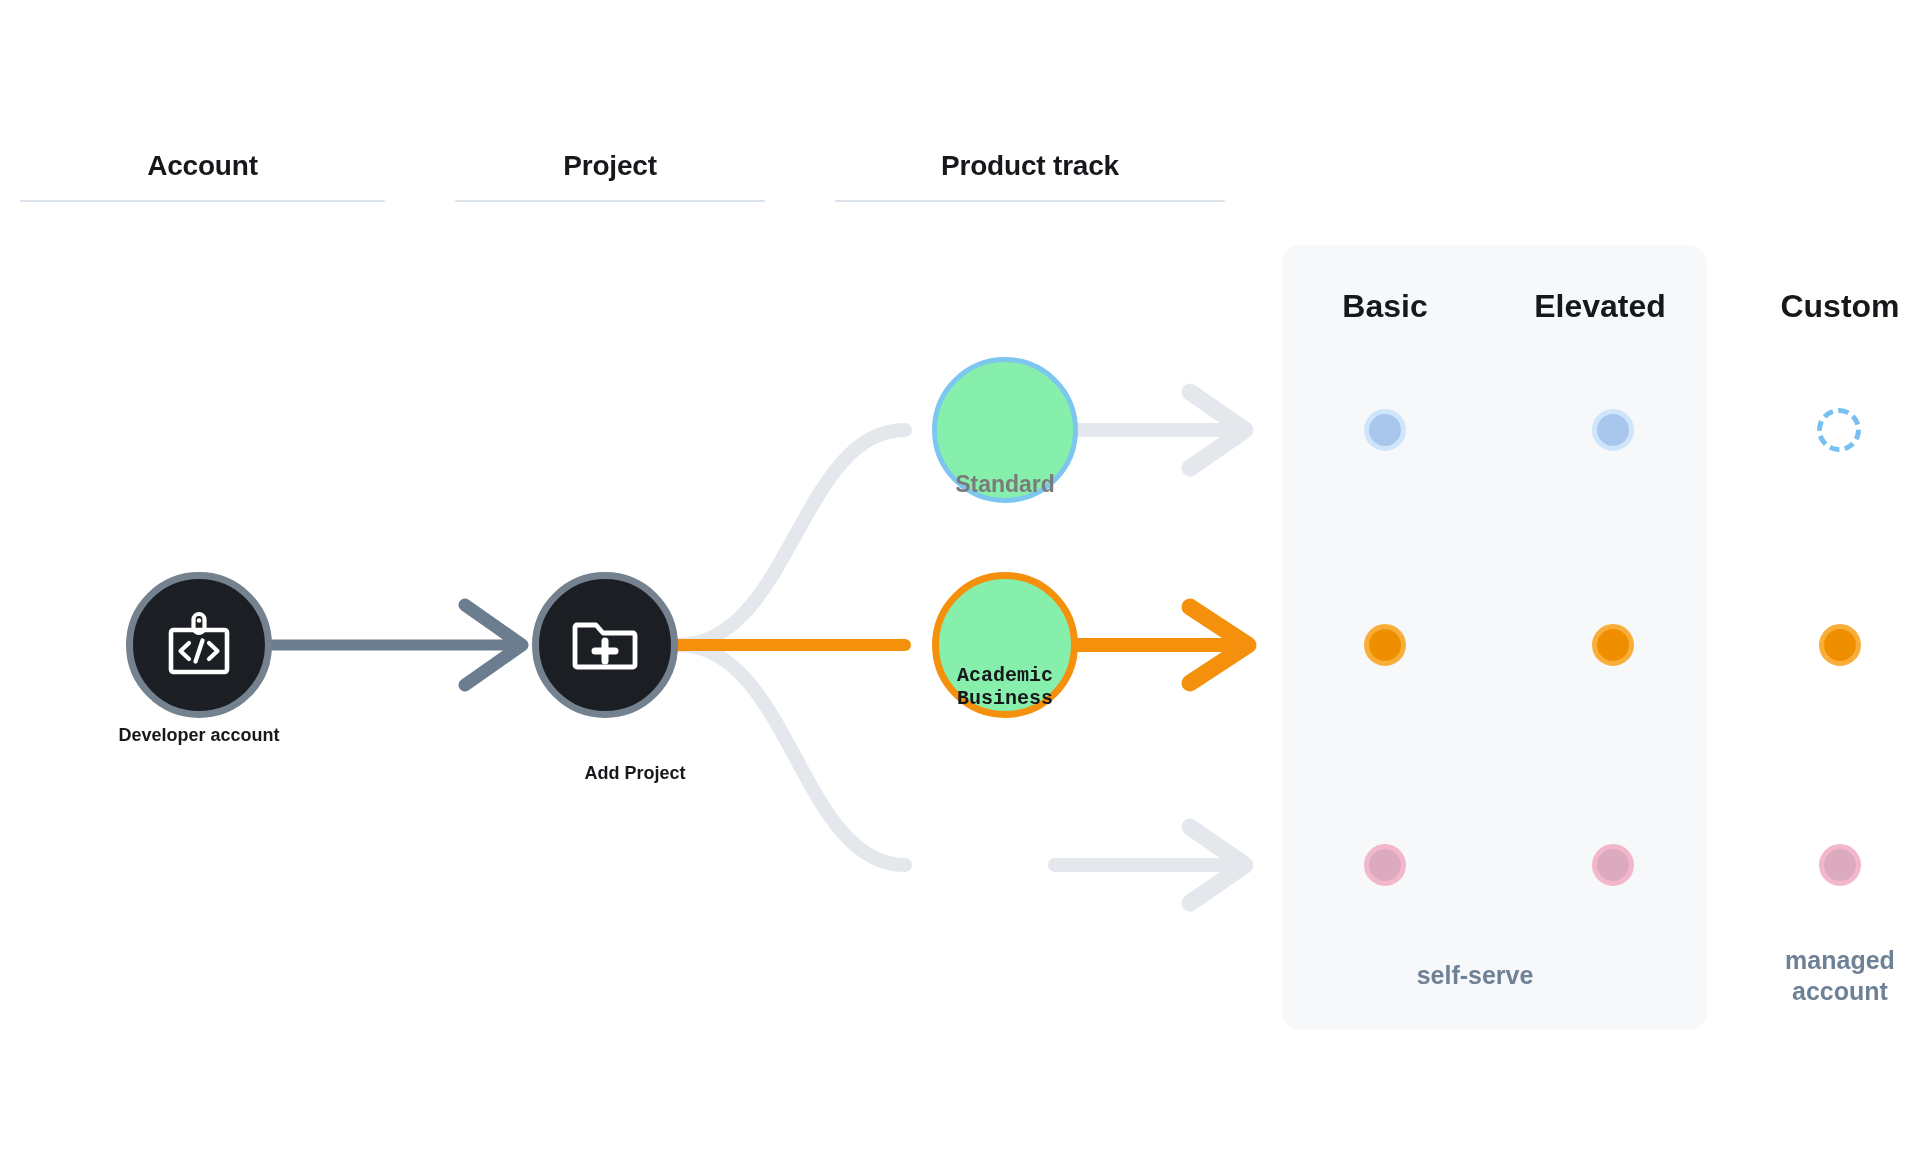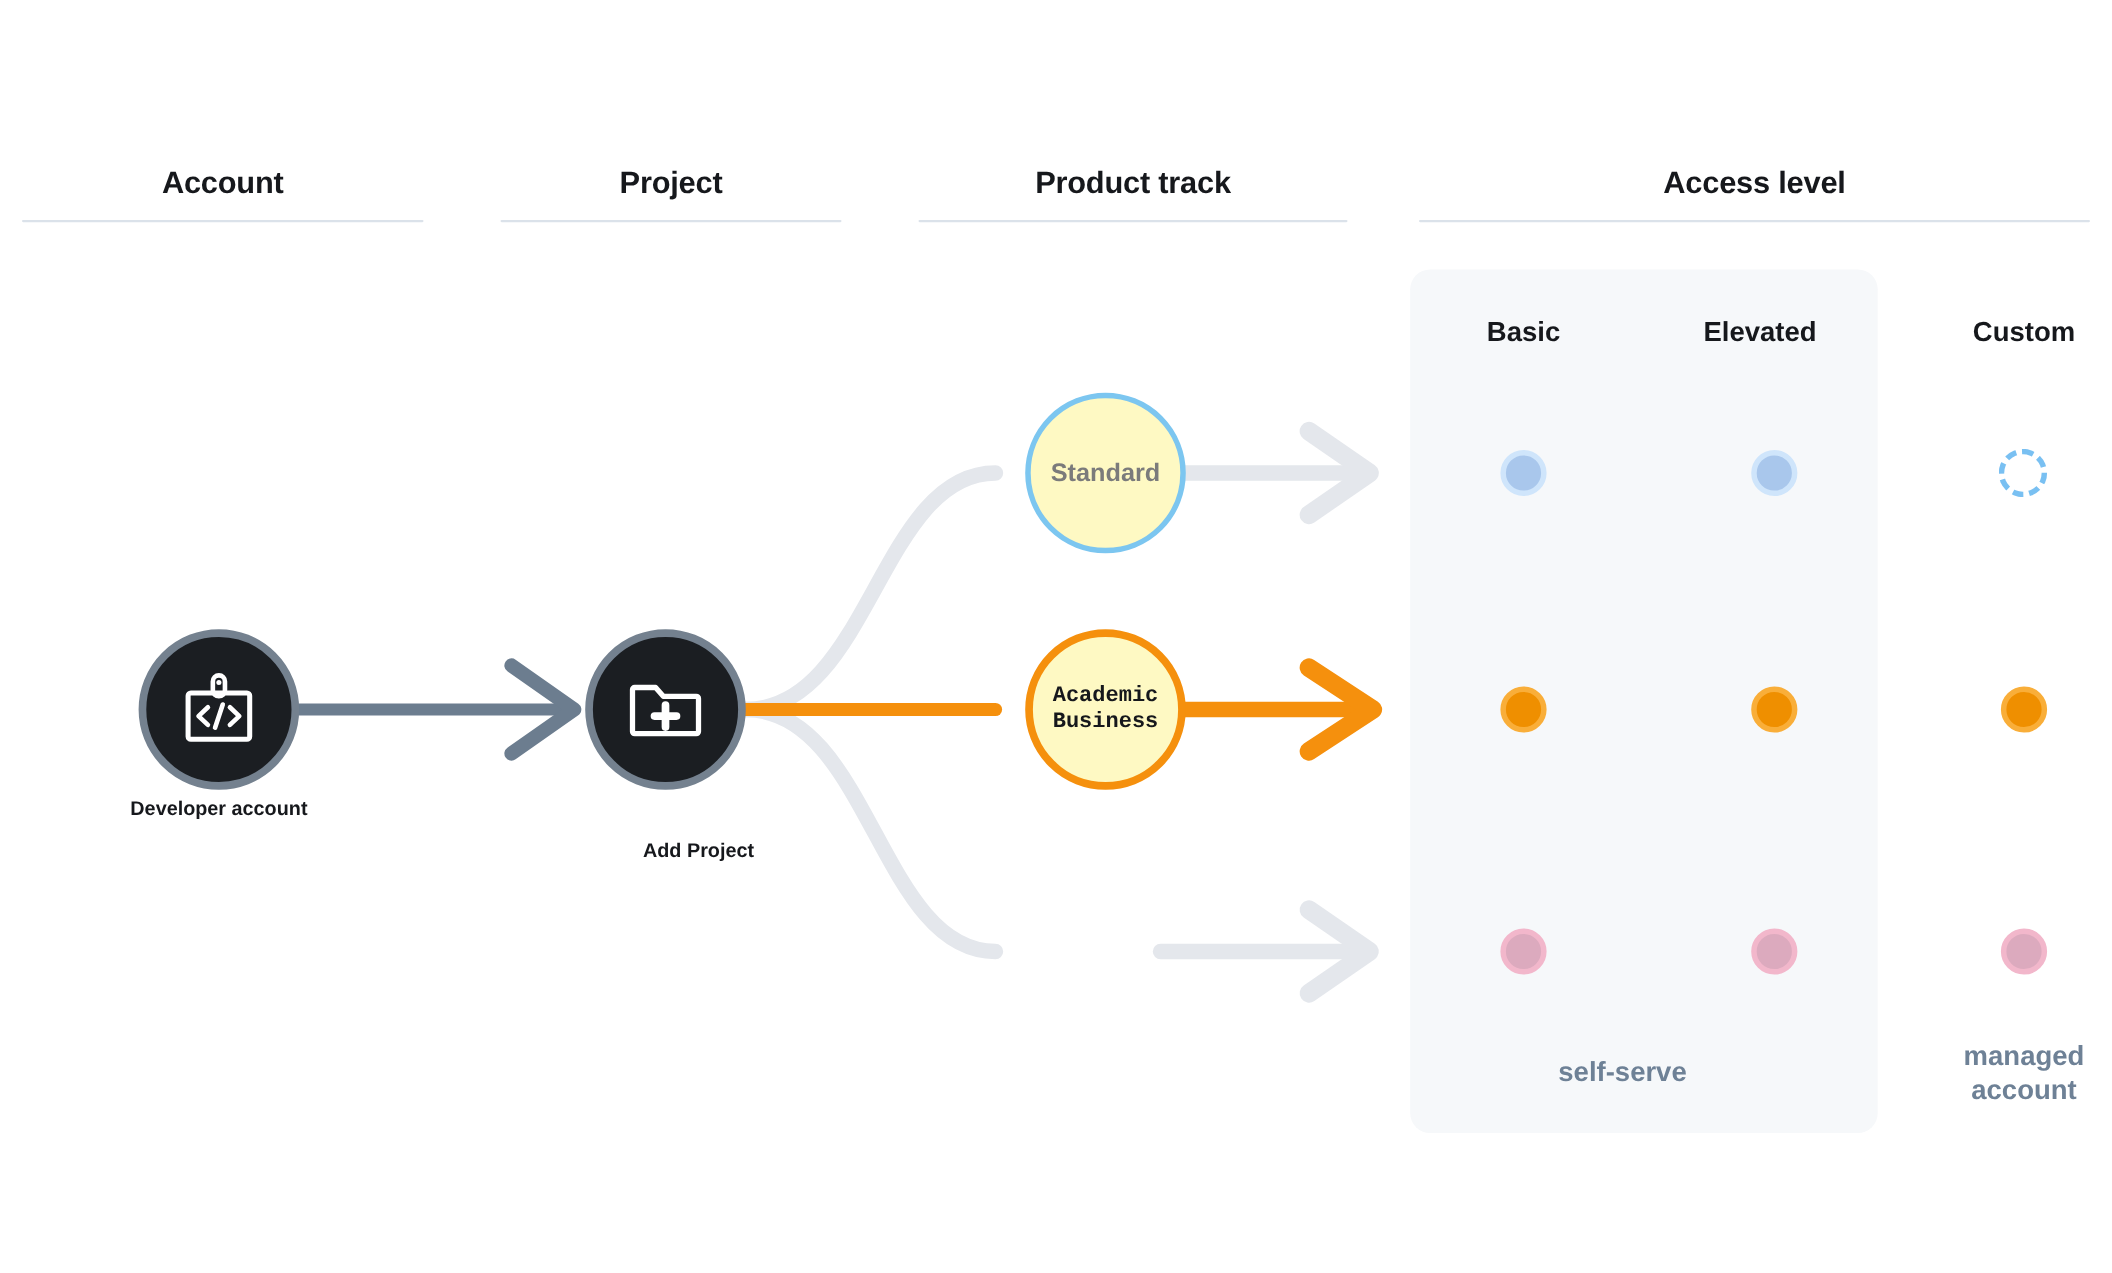--- a/index.html
+++ b/index.html
@@ -54,21 +54,21 @@
     width: 425px;
     height: 785px;
     background: #f6f8fa;
     border-radius: 18px;
   }
 
   
   .acc-col-label {
     position: absolute;
     top: 288px;
-    font-size: 25px;
+    font-size: 32px;
     font-weight: bold;
     color: #16181c;
     text-align: center;
     white-space: nowrap;
   }
   #acc-label-basic    { left: 1285px; width: 200px; }
   #acc-label-elevated { left: 1500px; width: 200px; }
   #acc-label-custom   { left: 1740px; width: 200px; }
 
   
@@ -89,24 +89,24 @@
     width: 44px;
     height: 44px;
   }
 
   
   .track-node {
     position: absolute;
     width: 146px;
     height: 146px;
     border-radius: 50%;
-    background: #fef9c3;
+    background: #86efac;
     box-sizing: border-box;
     display: flex;
-    align-items: center;
+    align-items: flex-end;
     justify-content: center;
     text-align: center;
     line-height: 1.18;
   }
   .track-node .lbl {
     font-size: 23px;
     font-weight: bold;
     padding: 0 6px;
   }
   #node-standard { border: 5px solid #7cc6f0; }
@@ -172,24 +172,20 @@
   <div class="col-head" id="head-project">
     <div class="title">Project</div>
     <div class="rule"></div>
   </div>
 
   <div class="col-head" id="head-track">
     <div class="title">Product track</div>
     <div class="rule"></div>
   </div>
 
-  <div class="col-head" id="head-access">
-    <div class="title">Access level</div>
-    <div class="rule"></div>
-  </div>
 
   <div id="access-panel"></div>
 
   <svg class="wires" viewBox="0 0 1920 1157" xmlns="http://www.w3.org/2000/svg">
 
     <g>
       <line x1="272" y1="645" x2="520" y2="645" stroke="#6c7d8f" stroke-width="11" stroke-linecap="round"></line>
       <polyline points="465,605 522,645 465,685" fill="none" stroke="#6c7d8f" stroke-width="13" stroke-linecap="round" stroke-linejoin="round"></polyline>
     </g>
 

